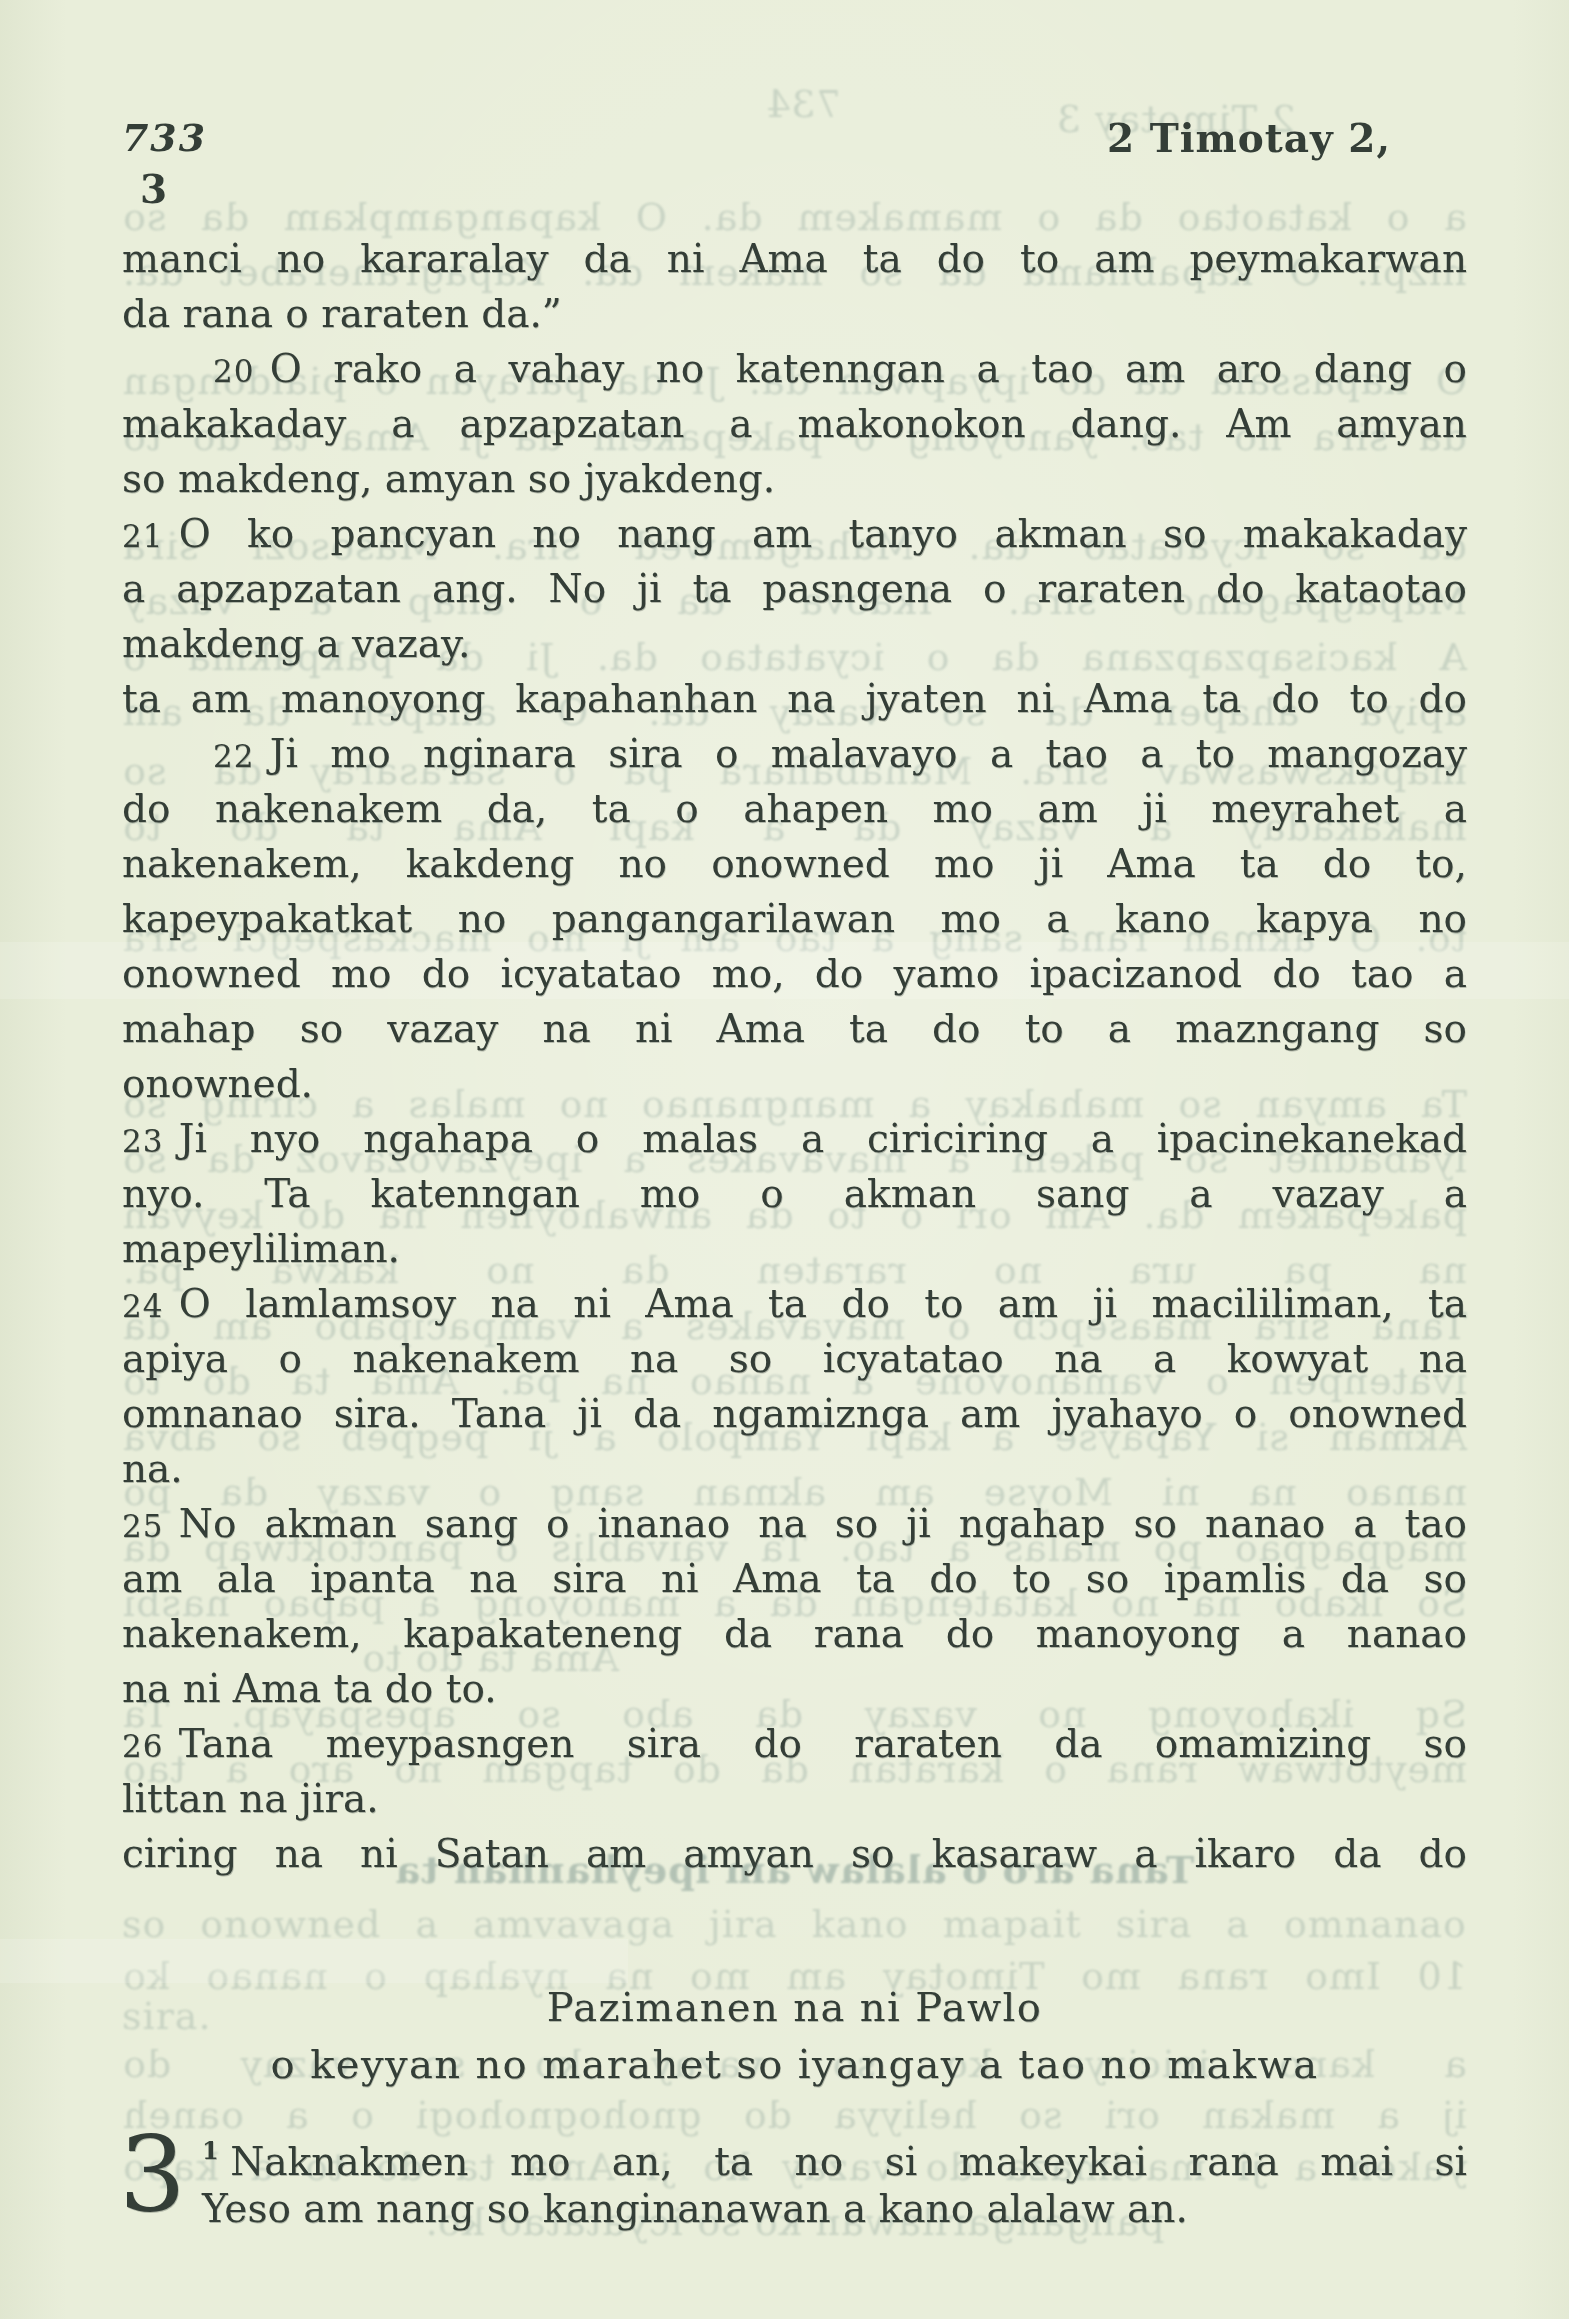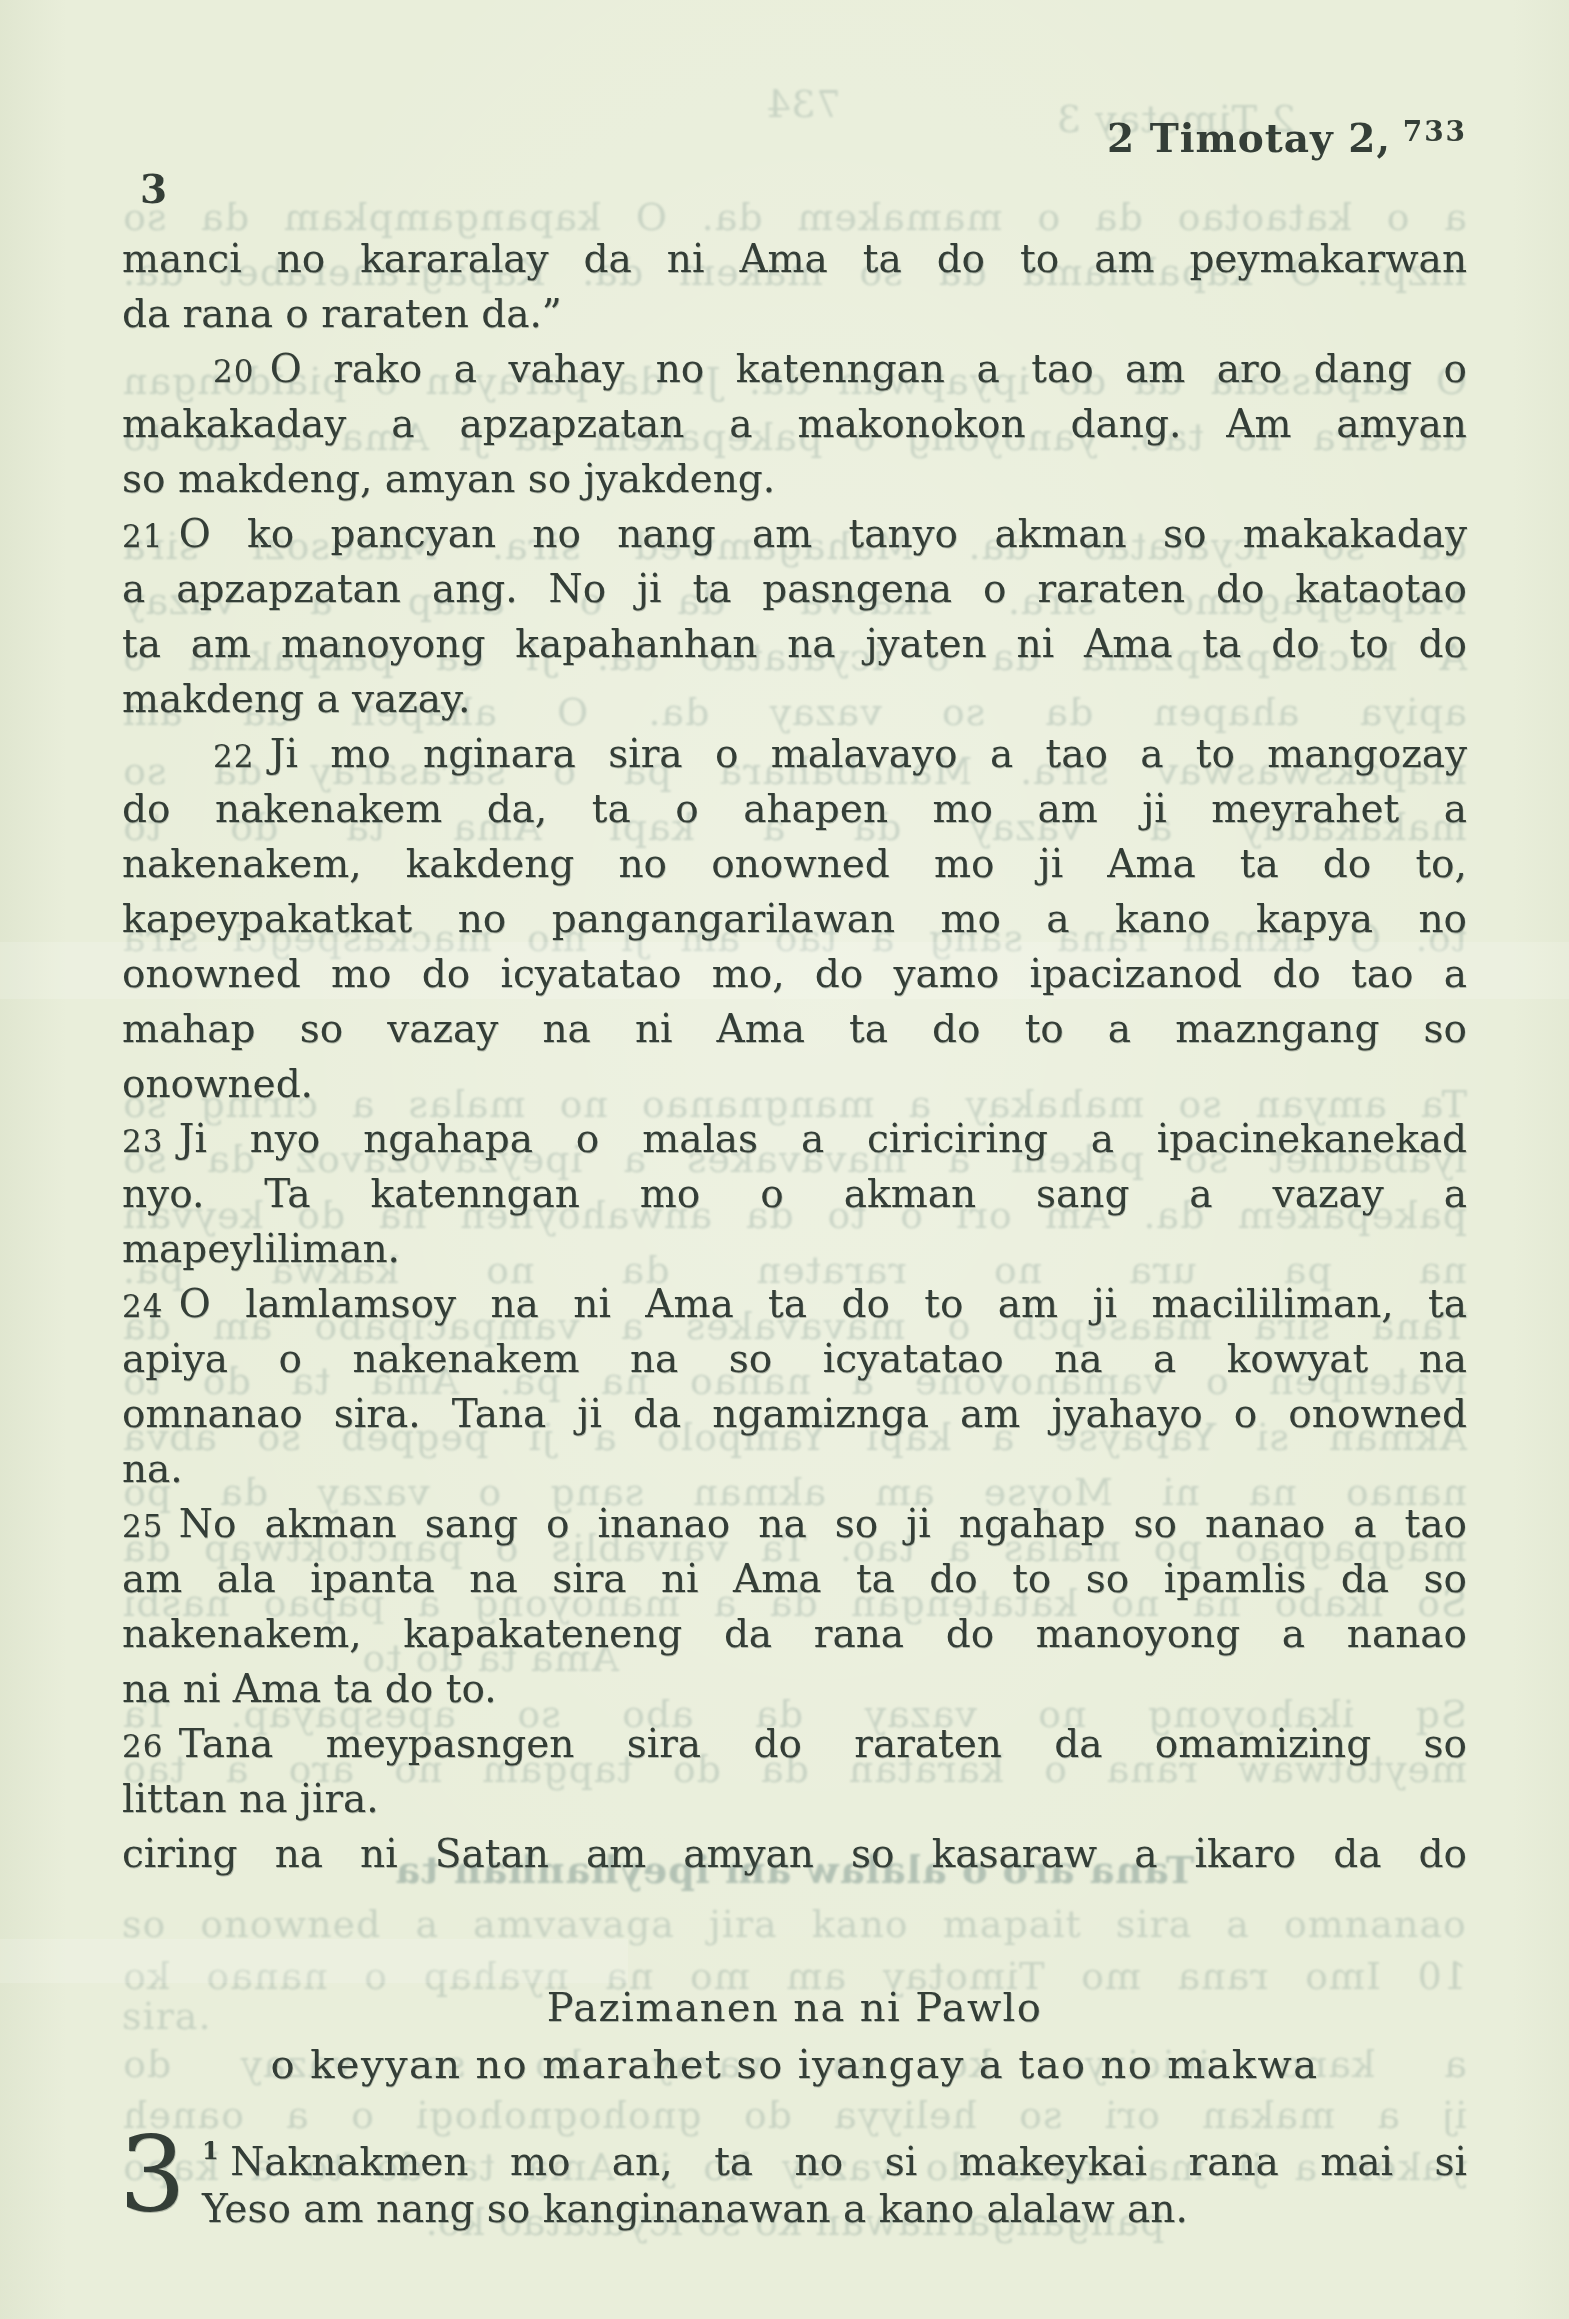--- a/index.html
+++ b/index.html
@@ -31,21 +31,21 @@
     filter:blur(1.2px);
     white-space:nowrap;
     letter-spacing:1px;
   }
   .ghost.wide{white-space:normal;text-align:justify;text-align-last:justify;}
   .ghost.m{transform:scaleX(-1);}
   .ghost.b{font-weight:bold;}
 
   
   .header-pageno{position:absolute;top:115px;left:122px;width:1345px;
-    text-align:right;font-size:28px;font-weight:bold;letter-spacing:1.9px;}
+    text-align:left;font-size:38px;font-weight:bold;letter-spacing:1.9px;font-style:italic;}
   .header-ref{position:absolute;top:115px;left:1107px;font-size:39px;font-weight:bold;letter-spacing:1px;}
   .header-chap{position:absolute;top:166px;left:140px;font-size:39px;font-weight:bold;}
 
   
   .text-block{position:absolute;top:231px;left:122px;width:1345px;}
   .line{
     height:55px;line-height:55px;
     font-size:39px;
     text-align:justify;text-align-last:justify;
     white-space:normal;
@@ -119,22 +119,22 @@
   <div class="header-chap">3</div>
 
   <div class="text-block" id="text-block">
       <div class="line">manci no kararalay da ni Ama ta do to am peymakarwan</div>
       <div class="line noj">da rana o raraten da.”</div>
       <div class="line ind"><span class="vnum">20</span>O rako a vahay no katenngan a tao am aro dang o</div>
       <div class="line">makakaday a apzapzatan a makonokon dang. Am amyan</div>
       <div class="line noj">so makdeng, amyan so jyakdeng.</div>
       <div class="line"><span class="vnum">21</span>O ko pancyan no nang am tanyo akman so makakaday</div>
       <div class="line">a apzapzatan ang. No ji ta pasngena o raraten do kataotao</div>
+      <div class="line noj">makdeng a vazay.</div>
       <div class="line">ta am manoyong kapahanhan na jyaten ni Ama ta do to do</div>
-      <div class="line noj">makdeng a vazay.</div>
       <div class="line ind"><span class="vnum">22</span>Ji mo nginara sira o malavayo a tao a to mangozay</div>
       <div class="line">do nakenakem da, ta o ahapen mo am ji meyrahet a</div>
       <div class="line">nakenakem, kakdeng no onowned mo ji Ama ta do to,</div>
       <div class="line">kapeypakatkat no pangangarilawan mo a kano kapya no</div>
       <div class="line">onowned mo do icyatatao mo, do yamo ipacizanod do tao a</div>
       <div class="line">mahap so vazay na ni Ama ta do to a mazngang so</div>
       <div class="line noj">onowned.</div>
       <div class="line"><span class="vnum">23</span>Ji nyo ngahapa o malas a ciriciring a ipacinekanekad</div>
       <div class="line">nyo. Ta katenngan mo o akman sang a vazay a</div>
       <div class="line noj">mapeyliliman.</div>

